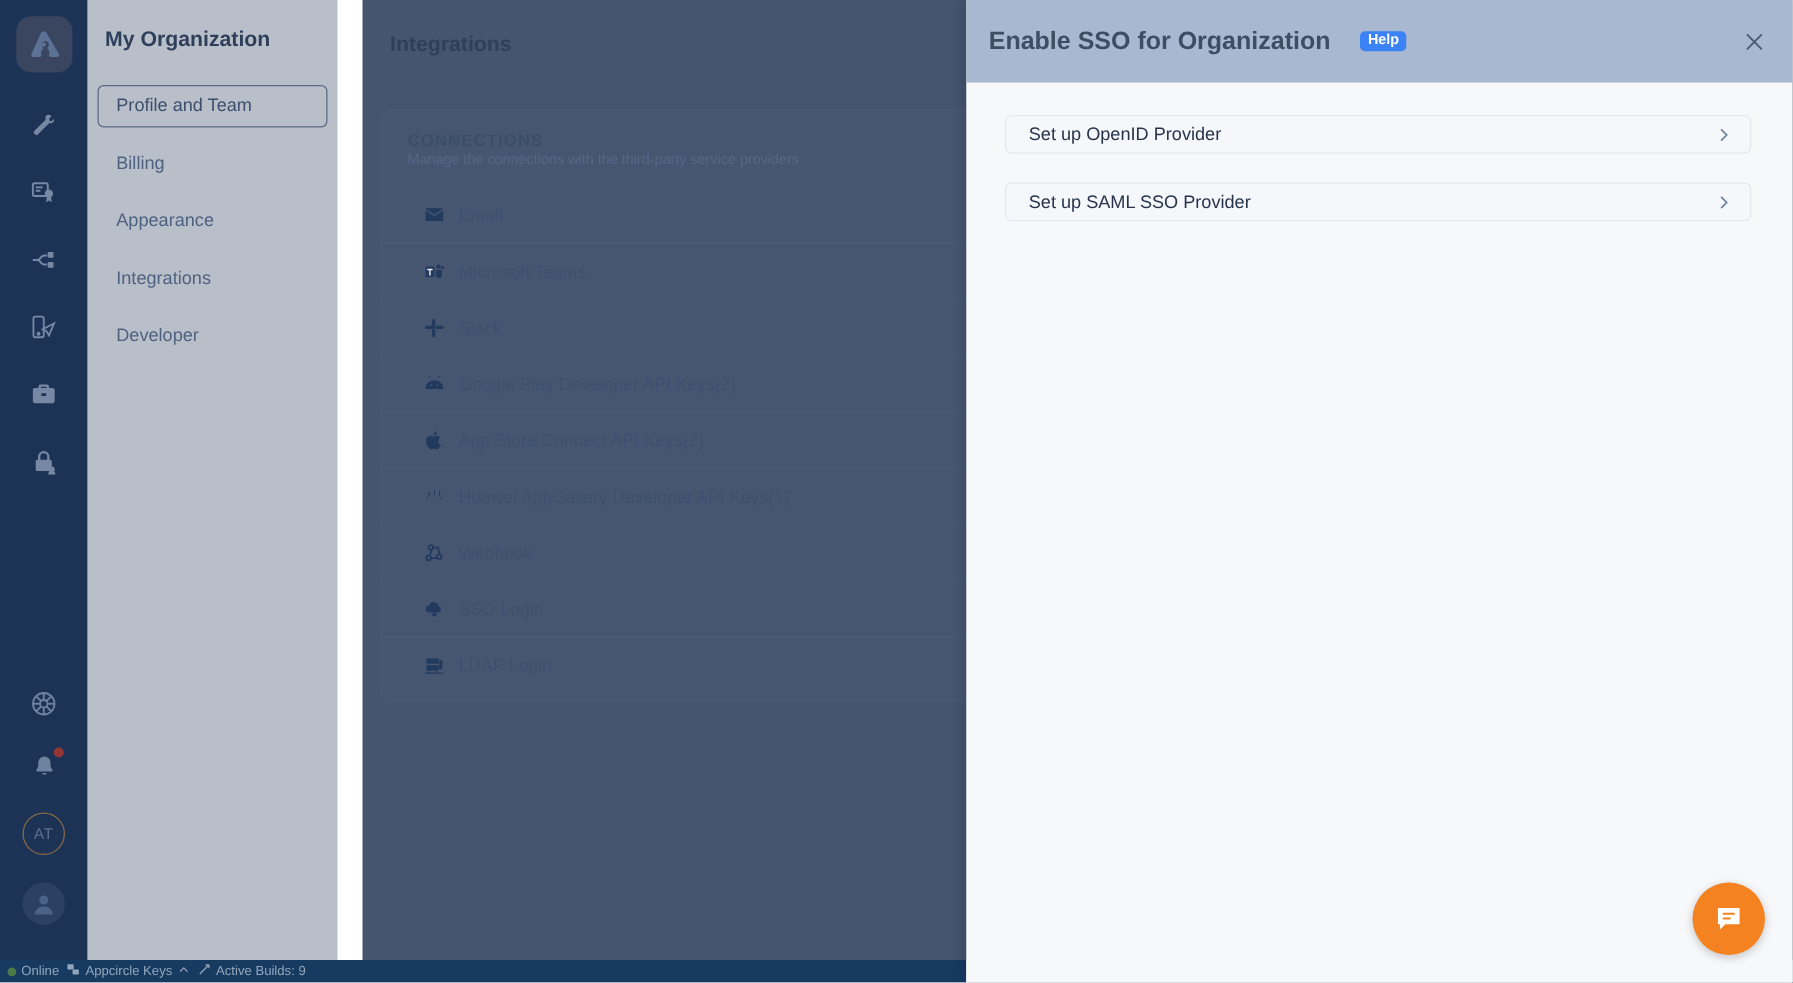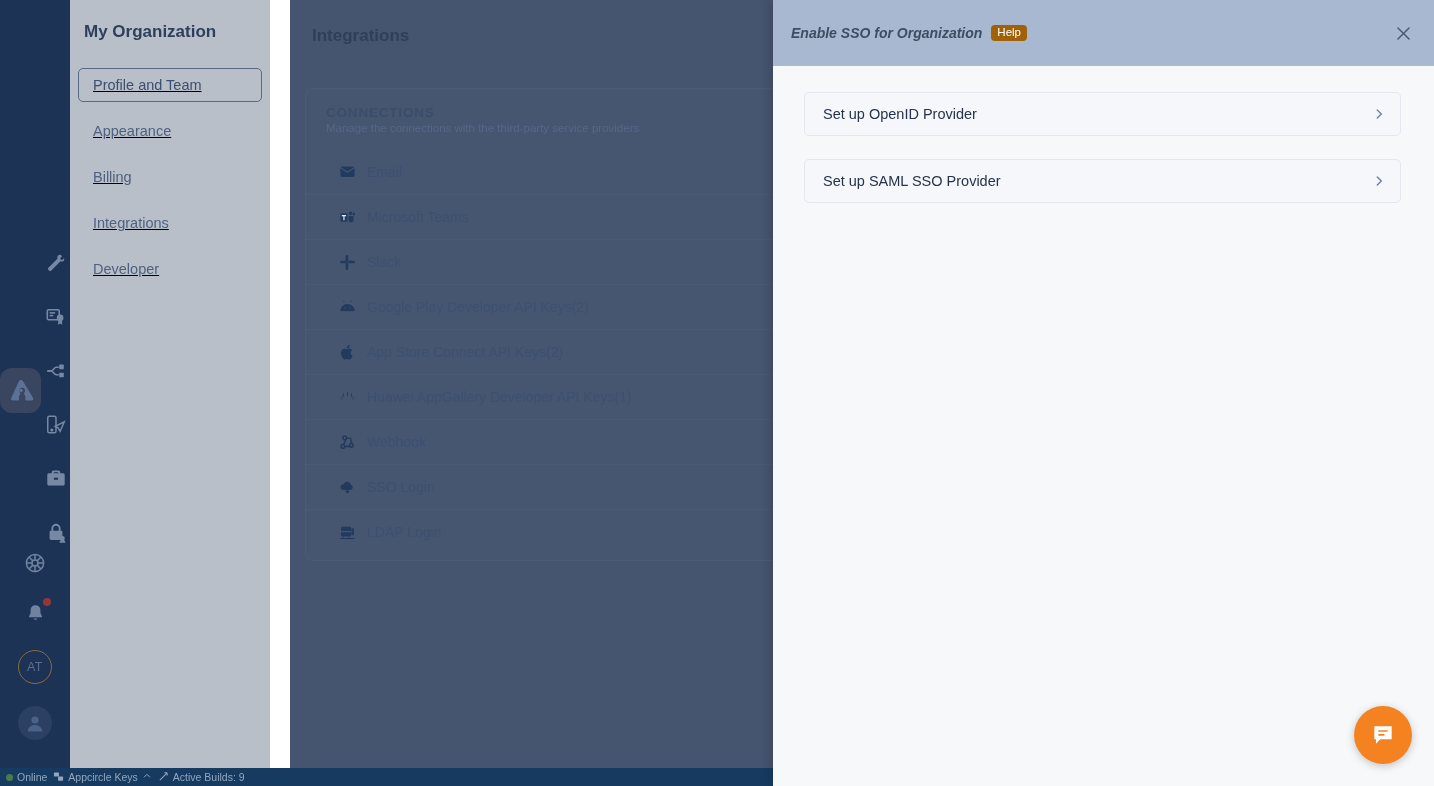--- a/index.html
+++ b/index.html
@@ -10,21 +10,21 @@
     overflow: hidden;
   }
   #app { position: relative; width: 1434px; height: 786px; background:#ffffff; }
 
   
   #backdrop { position:absolute; inset:0; }
 
   .rail {
     position:absolute; left:0; top:0; width:70px; height:768px;
     background:#1d3356;
-    display:flex; flex-direction:row; align-items:center;
+    display:flex; flex-direction:column; align-items:center;
   }
   .rail-logo{
     margin-top:13px; width:45px; height:45px; border-radius:12px;
     background:#3a4560; display:flex; align-items:center; justify-content:center;
   }
   .rail-icons{ margin-top:27px; display:flex; flex-direction:column; gap:25px; align-items:center; }
   .rail-ic{ width:29px; height:29px; display:flex; align-items:center; justify-content:center; opacity:.72; }
   .rail-bottom{ position:absolute; bottom:28px; left:0; width:70px;
     display:flex; flex-direction:column; align-items:center; gap:22px; }
   .bell-wrap{ position:relative; }
@@ -41,21 +41,21 @@
     display:flex; align-items:center; justify-content:center;
   }
 
   .orgnav{
     position:absolute; left:70px; top:0; width:200px; height:768px;
     background:#46557060;
   }
   .orgnav-title{
     margin:22px 0 0 14px; font-size:17px; font-weight:bold; color:#2e3f5c;
   }
-  .orgnav-list{ margin-top:26px; padding:0 8px;text-decoration:underline; }
+  .orgnav-list{ margin-top:26px; padding:0 8px; }
   .orgnav-item{
     height:34px; display:flex; align-items:center; padding:0 14px;
     font-size:14.5px; color:#4f6180; border-radius:5px; margin-bottom:12px;
     border:1px solid transparent;
   }
   .orgnav-item.selected{ color:#3c4f6e; border-color:#5a6a85; }
 
   .content{
     position:absolute; left:290px; top:0; right:0; height:768px;
     background:#45546f;
@@ -90,32 +90,32 @@
   
   #modal{
     position:absolute; right:0; top:0; width:661px; height:786px;
     background:#f7f8fa;
     box-shadow:-2px 0 10px rgba(0,0,0,.18);
   }
   .modal-head{
     height:66px; background:#a8b8d0;
     display:flex; align-items:center; padding:0 18px 0 18px;
   }
-  .modal-title{ font-size:14px; font-weight:bold; color:#3f4d63;font-style:italic; }
+  .modal-title{ font-size:20px; font-weight:bold; color:#3f4d63; }
   .help-badge{
-    margin-left:9px; background:#a16207; color:#ffffff;
-    font-size:11.5px; border-radius:4px; padding:2px 6px 3px; line-height:1;
+    margin-left:24px; background:#3b82f6; color:#ffffff;
+    font-size:11.5px; border-radius:4px; padding:2px 6px 3px; line-height:1;font-weight:bold;
   }
   .modal-close{
     margin-left:auto; width:26px; height:26px;
     display:flex; align-items:center; justify-content:center; color:#4a5a72;
   }
   .modal-body{ padding:26px 33px 0 31px; }
   .opt-card{
-    height:44px; background:#f5f7fa; border:1px solid #e3e8ef; border-radius:5px;
+    height:31px; background:#f5f7fa; border:1px solid #e3e8ef; border-radius:5px;
     display:flex; align-items:center; padding:0 14px 0 18px;
     margin-bottom:23px;
   }
   .opt-label{ font-size:14.5px; color:#26334b; }
   .opt-chev{ margin-left:auto; color:#6b7f9e; display:flex; align-items:center; }
 
   .fab{
     position:absolute; right:22px; bottom:22px; width:58px; height:58px;
     border-radius:50%; background:#f58220;
     display:flex; align-items:center; justify-content:center;
@@ -212,22 +212,22 @@
             <path d="M4.8 20.5c0-3.7 3.2-6.4 7.2-6.4s7.2 2.7 7.2 6.4z"></path>
           </svg>
         </div>
       </div>
     </div>
 
     <div class="orgnav">
       <div class="orgnav-title">My Organization</div>
       <div class="orgnav-list">
         <div class="orgnav-item selected">Profile and Team</div>
+        <div class="orgnav-item">Billing</div>
         <div class="orgnav-item">Appearance</div>
-        <div class="orgnav-item">Billing</div>
         <div class="orgnav-item">Integrations</div>
         <div class="orgnav-item">Developer</div>
       </div>
     </div>
 
     <div class="content">
       <div class="content-title">Integrations</div>
 
       <div class="panel">
         <div class="panel-head">

